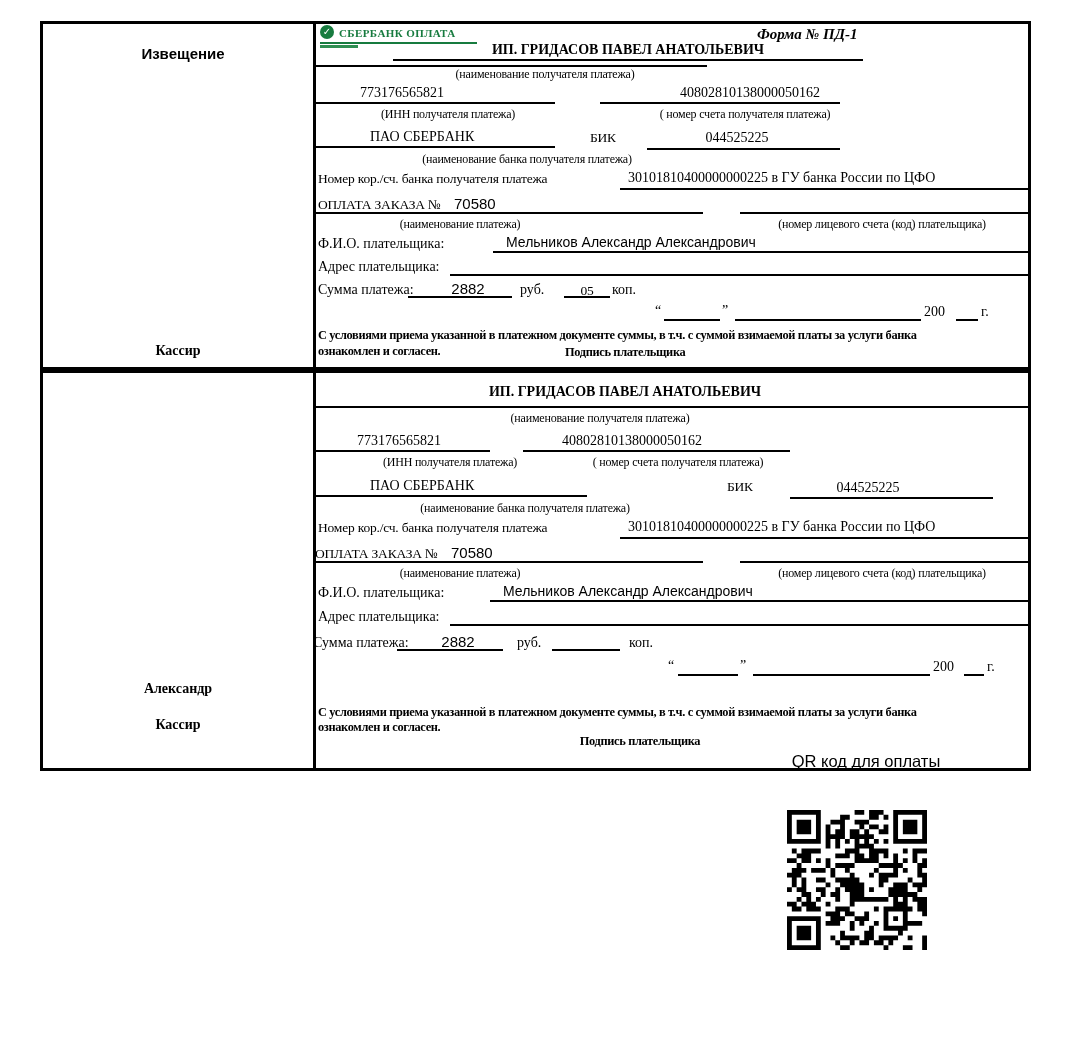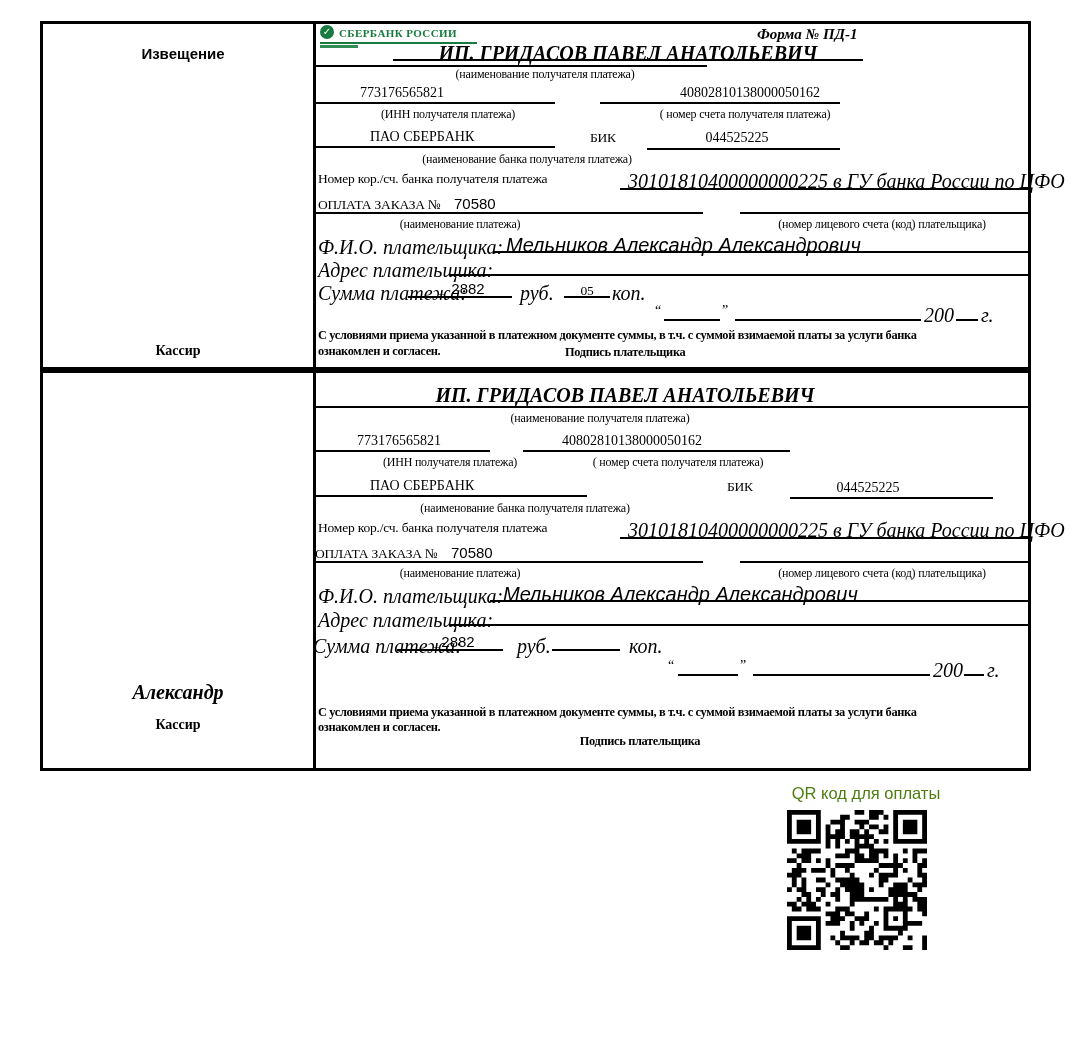--- a/index.html
+++ b/index.html
@@ -10,21 +10,21 @@
   .ln{position:absolute;height:0;border-top:2px solid #000;}
   .t{position:absolute;white-space:nowrap;line-height:1.15;}
   .cx{transform:translateX(-50%);}
   .bold{font-weight:bold;}
   .it{font-style:italic;}
   .sans{font-family:"Liberation Sans","DejaVu Sans",sans-serif;margin-left:8px;}
   .s11{font-size:11px;}
   .s12{font-size:12px;letter-spacing:-0.2px;}
   .s135{font-size:13.5px;letter-spacing:-0.2px;}
   .s14{font-size:14px;}
-  .s145{font-size:20px;font-style:italic;}
+  .s145{font-size:14px;}
   .s15{font-size:15px;}
   .s16{font-size:16.5px;}
   .terms{font-size:12.4px;letter-spacing:-0.35px;font-weight:600;}
   .green{color:#177b3f;}
   .sb-mark{position:absolute;width:14px;height:14px;background:#177b3f;border-radius:50%;
            color:#fff;font-size:10px;line-height:14px;text-align:center;font-family:"DejaVu Sans",sans-serif;}
   .logo-underline{position:absolute;height:0;border-top:2px solid #177b3f;}
   .logo-smudge{position:absolute;height:3px;background:#2f8f52;}
   .qr-wrap{position:absolute;}
   .qr-wrap svg{display:block;}
@@ -34,21 +34,21 @@
 
 <div class="page">
 
   <div class="box" style="left:40px;top:21px;width:991px;height:349px"></div>
   <div class="vline" style="left:313px;top:21px;height:349px"></div>
 
   <div class="t cx bold sans s15" style="left:175px;top:45px">Извещение</div>
   <div class="t cx bold s14" style="left:178px;top:343px">Кассир</div>
 
   <span class="sb-mark" style="left:320px;top:25px">✓</span>
-  <div class="t bold green s11" style="left:339px;top:27px;letter-spacing:0.4px">СБЕРБАНК РОССИИ</div>
+  <div class="t bold green s11" style="left:339px;top:27px;letter-spacing:0.4px">СБЕРБАНК ОПЛАТА</div>
   <div class="logo-underline" style="left:320px;top:42px;width:157px"></div>
   <div class="logo-smudge" style="left:320px;top:45px;width:38px"></div>
 
   <div class="t bold it s15" style="left:757px;top:26px">Форма № ПД-1</div>
 
   <div class="t cx bold s145" style="left:628px;top:42px">ИП. ГРИДАСОВ ПАВЕЛ АНАТОЛЬЕВИЧ</div>
   <div class="ln" style="left:393px;top:59px;width:470px"></div>
   <div class="ln" style="left:313px;top:65px;width:394px"></div>
   <div class="t cx s12" style="left:545px;top:68px">(наименование получателя платежа)</div>
 
@@ -156,20 +156,20 @@
   <div class="t s14" style="left:740px;top:658px">”</div>
   <div class="ln" style="left:753px;top:674px;width:177px"></div>
   <div class="t s145" style="left:933px;top:659px">200</div>
   <div class="ln" style="left:964px;top:674px;width:20px"></div>
   <div class="t s145" style="left:987px;top:659px">г.</div>
 
   <div class="t terms" style="left:318px;top:705px">С условиями приема указанной в платежном документе суммы, в т.ч. с суммой взимаемой платы за услуги банка</div>
   <div class="t terms" style="left:318px;top:720px">ознакомлен и согласен.</div>
   <div class="t cx bold terms" style="left:640px;top:734px">Подпись плательщика</div>
 
-  <div class="t cx sans s16" style="left:858px;top:784px;color:#4d7c0f">QR код для оплаты</div>
+  <div class="t cx sans s16" style="left:858px;top:752px;color:#000000">QR код для оплаты</div>
   <div class="qr-wrap" style="left:787px;top:810px">
     <svg viewBox="0 0 140 140" width="140" height="140" fill="#000" aria-hidden="true">
         <path d="M0.00,0.00h4.83v4.83h-4.83zM4.83,0.00h4.83v4.83h-4.83zM9.66,0.00h4.83v4.83h-4.83zM14.48,0.00h4.83v4.83h-4.83zM19.31,0.00h4.83v4.83h-4.83zM24.14,0.00h4.83v4.83h-4.83zM28.97,0.00h4.83v4.83h-4.83zM67.59,0.00h4.83v4.83h-4.83zM72.41,0.00h4.83v4.83h-4.83zM82.07,0.00h4.83v4.83h-4.83zM86.90,0.00h4.83v4.83h-4.83zM91.72,0.00h4.83v4.83h-4.83zM106.21,0.00h4.83v4.83h-4.83zM111.03,0.00h4.83v4.83h-4.83zM115.86,0.00h4.83v4.83h-4.83zM120.69,0.00h4.83v4.83h-4.83zM125.52,0.00h4.83v4.83h-4.83zM130.34,0.00h4.83v4.83h-4.83zM135.17,0.00h4.83v4.83h-4.83zM0.00,4.83h4.83v4.83h-4.83zM28.97,4.83h4.83v4.83h-4.83zM53.10,4.83h4.83v4.83h-4.83zM57.93,4.83h4.83v4.83h-4.83zM82.07,4.83h4.83v4.83h-4.83zM86.90,4.83h4.83v4.83h-4.83zM96.55,4.83h4.83v4.83h-4.83zM106.21,4.83h4.83v4.83h-4.83zM135.17,4.83h4.83v4.83h-4.83zM0.00,9.66h4.83v4.83h-4.83zM9.66,9.66h4.83v4.83h-4.83zM14.48,9.66h4.83v4.83h-4.83zM19.31,9.66h4.83v4.83h-4.83zM28.97,9.66h4.83v4.83h-4.83zM43.45,9.66h4.83v4.83h-4.83zM48.28,9.66h4.83v4.83h-4.83zM53.10,9.66h4.83v4.83h-4.83zM67.59,9.66h4.83v4.83h-4.83zM72.41,9.66h4.83v4.83h-4.83zM77.24,9.66h4.83v4.83h-4.83zM106.21,9.66h4.83v4.83h-4.83zM115.86,9.66h4.83v4.83h-4.83zM120.69,9.66h4.83v4.83h-4.83zM125.52,9.66h4.83v4.83h-4.83zM135.17,9.66h4.83v4.83h-4.83zM0.00,14.48h4.83v4.83h-4.83zM9.66,14.48h4.83v4.83h-4.83zM14.48,14.48h4.83v4.83h-4.83zM19.31,14.48h4.83v4.83h-4.83zM28.97,14.48h4.83v4.83h-4.83zM38.62,14.48h4.83v4.83h-4.83zM53.10,14.48h4.83v4.83h-4.83zM72.41,14.48h4.83v4.83h-4.83zM82.07,14.48h4.83v4.83h-4.83zM86.90,14.48h4.83v4.83h-4.83zM96.55,14.48h4.83v4.83h-4.83zM106.21,14.48h4.83v4.83h-4.83zM115.86,14.48h4.83v4.83h-4.83zM120.69,14.48h4.83v4.83h-4.83zM125.52,14.48h4.83v4.83h-4.83zM135.17,14.48h4.83v4.83h-4.83zM0.00,19.31h4.83v4.83h-4.83zM9.66,19.31h4.83v4.83h-4.83zM14.48,19.31h4.83v4.83h-4.83zM19.31,19.31h4.83v4.83h-4.83zM28.97,19.31h4.83v4.83h-4.83zM38.62,19.31h4.83v4.83h-4.83zM48.28,19.31h4.83v4.83h-4.83zM53.10,19.31h4.83v4.83h-4.83zM62.76,19.31h4.83v4.83h-4.83zM67.59,19.31h4.83v4.83h-4.83zM77.24,19.31h4.83v4.83h-4.83zM91.72,19.31h4.83v4.83h-4.83zM96.55,19.31h4.83v4.83h-4.83zM106.21,19.31h4.83v4.83h-4.83zM115.86,19.31h4.83v4.83h-4.83zM120.69,19.31h4.83v4.83h-4.83zM125.52,19.31h4.83v4.83h-4.83zM135.17,19.31h4.83v4.83h-4.83zM0.00,24.14h4.83v4.83h-4.83zM28.97,24.14h4.83v4.83h-4.83zM38.62,24.14h4.83v4.83h-4.83zM43.45,24.14h4.83v4.83h-4.83zM48.28,24.14h4.83v4.83h-4.83zM53.10,24.14h4.83v4.83h-4.83zM62.76,24.14h4.83v4.83h-4.83zM67.59,24.14h4.83v4.83h-4.83zM72.41,24.14h4.83v4.83h-4.83zM77.24,24.14h4.83v4.83h-4.83zM82.07,24.14h4.83v4.83h-4.83zM106.21,24.14h4.83v4.83h-4.83zM135.17,24.14h4.83v4.83h-4.83zM0.00,28.97h4.83v4.83h-4.83zM4.83,28.97h4.83v4.83h-4.83zM9.66,28.97h4.83v4.83h-4.83zM14.48,28.97h4.83v4.83h-4.83zM19.31,28.97h4.83v4.83h-4.83zM24.14,28.97h4.83v4.83h-4.83zM28.97,28.97h4.83v4.83h-4.83zM38.62,28.97h4.83v4.83h-4.83zM48.28,28.97h4.83v4.83h-4.83zM57.93,28.97h4.83v4.83h-4.83zM67.59,28.97h4.83v4.83h-4.83zM77.24,28.97h4.83v4.83h-4.83zM86.90,28.97h4.83v4.83h-4.83zM96.55,28.97h4.83v4.83h-4.83zM106.21,28.97h4.83v4.83h-4.83zM111.03,28.97h4.83v4.83h-4.83zM115.86,28.97h4.83v4.83h-4.83zM120.69,28.97h4.83v4.83h-4.83zM125.52,28.97h4.83v4.83h-4.83zM130.34,28.97h4.83v4.83h-4.83zM135.17,28.97h4.83v4.83h-4.83zM38.62,33.79h4.83v4.83h-4.83zM48.28,33.79h4.83v4.83h-4.83zM67.59,33.79h4.83v4.83h-4.83zM72.41,33.79h4.83v4.83h-4.83zM77.24,33.79h4.83v4.83h-4.83zM82.07,33.79h4.83v4.83h-4.83zM4.83,38.62h4.83v4.83h-4.83zM14.48,38.62h4.83v4.83h-4.83zM19.31,38.62h4.83v4.83h-4.83zM24.14,38.62h4.83v4.83h-4.83zM28.97,38.62h4.83v4.83h-4.83zM57.93,38.62h4.83v4.83h-4.83zM62.76,38.62h4.83v4.83h-4.83zM67.59,38.62h4.83v4.83h-4.83zM82.07,38.62h4.83v4.83h-4.83zM86.90,38.62h4.83v4.83h-4.83zM91.72,38.62h4.83v4.83h-4.83zM96.55,38.62h4.83v4.83h-4.83zM115.86,38.62h4.83v4.83h-4.83zM125.52,38.62h4.83v4.83h-4.83zM130.34,38.62h4.83v4.83h-4.83zM135.17,38.62h4.83v4.83h-4.83zM9.66,43.45h4.83v4.83h-4.83zM14.48,43.45h4.83v4.83h-4.83zM19.31,43.45h4.83v4.83h-4.83zM48.28,43.45h4.83v4.83h-4.83zM53.10,43.45h4.83v4.83h-4.83zM57.93,43.45h4.83v4.83h-4.83zM67.59,43.45h4.83v4.83h-4.83zM72.41,43.45h4.83v4.83h-4.83zM82.07,43.45h4.83v4.83h-4.83zM86.90,43.45h4.83v4.83h-4.83zM96.55,43.45h4.83v4.83h-4.83zM106.21,43.45h4.83v4.83h-4.83zM125.52,43.45h4.83v4.83h-4.83zM0.00,48.28h4.83v4.83h-4.83zM4.83,48.28h4.83v4.83h-4.83zM14.48,48.28h4.83v4.83h-4.83zM19.31,48.28h4.83v4.83h-4.83zM28.97,48.28h4.83v4.83h-4.83zM38.62,48.28h4.83v4.83h-4.83zM67.59,48.28h4.83v4.83h-4.83zM72.41,48.28h4.83v4.83h-4.83zM77.24,48.28h4.83v4.83h-4.83zM82.07,48.28h4.83v4.83h-4.83zM86.90,48.28h4.83v4.83h-4.83zM106.21,48.28h4.83v4.83h-4.83zM115.86,48.28h4.83v4.83h-4.83zM125.52,48.28h4.83v4.83h-4.83zM135.17,48.28h4.83v4.83h-4.83zM9.66,53.10h4.83v4.83h-4.83zM38.62,53.10h4.83v4.83h-4.83zM48.28,53.10h4.83v4.83h-4.83zM53.10,53.10h4.83v4.83h-4.83zM57.93,53.10h4.83v4.83h-4.83zM62.76,53.10h4.83v4.83h-4.83zM91.72,53.10h4.83v4.83h-4.83zM96.55,53.10h4.83v4.83h-4.83zM101.38,53.10h4.83v4.83h-4.83zM106.21,53.10h4.83v4.83h-4.83zM111.03,53.10h4.83v4.83h-4.83zM130.34,53.10h4.83v4.83h-4.83zM135.17,53.10h4.83v4.83h-4.83zM4.83,57.93h4.83v4.83h-4.83zM9.66,57.93h4.83v4.83h-4.83zM14.48,57.93h4.83v4.83h-4.83zM24.14,57.93h4.83v4.83h-4.83zM28.97,57.93h4.83v4.83h-4.83zM33.79,57.93h4.83v4.83h-4.83zM43.45,57.93h4.83v4.83h-4.83zM57.93,57.93h4.83v4.83h-4.83zM86.90,57.93h4.83v4.83h-4.83zM106.21,57.93h4.83v4.83h-4.83zM115.86,57.93h4.83v4.83h-4.83zM130.34,57.93h4.83v4.83h-4.83zM0.00,62.76h4.83v4.83h-4.83zM4.83,62.76h4.83v4.83h-4.83zM9.66,62.76h4.83v4.83h-4.83zM43.45,62.76h4.83v4.83h-4.83zM62.76,62.76h4.83v4.83h-4.83zM82.07,62.76h4.83v4.83h-4.83zM91.72,62.76h4.83v4.83h-4.83zM96.55,62.76h4.83v4.83h-4.83zM101.38,62.76h4.83v4.83h-4.83zM106.21,62.76h4.83v4.83h-4.83zM130.34,62.76h4.83v4.83h-4.83zM135.17,62.76h4.83v4.83h-4.83zM4.83,67.59h4.83v4.83h-4.83zM14.48,67.59h4.83v4.83h-4.83zM28.97,67.59h4.83v4.83h-4.83zM33.79,67.59h4.83v4.83h-4.83zM48.28,67.59h4.83v4.83h-4.83zM53.10,67.59h4.83v4.83h-4.83zM57.93,67.59h4.83v4.83h-4.83zM62.76,67.59h4.83v4.83h-4.83zM67.59,67.59h4.83v4.83h-4.83zM91.72,67.59h4.83v4.83h-4.83zM96.55,67.59h4.83v4.83h-4.83zM120.69,67.59h4.83v4.83h-4.83zM135.17,67.59h4.83v4.83h-4.83zM4.83,72.41h4.83v4.83h-4.83zM14.48,72.41h4.83v4.83h-4.83zM38.62,72.41h4.83v4.83h-4.83zM53.10,72.41h4.83v4.83h-4.83zM57.93,72.41h4.83v4.83h-4.83zM62.76,72.41h4.83v4.83h-4.83zM67.59,72.41h4.83v4.83h-4.83zM72.41,72.41h4.83v4.83h-4.83zM91.72,72.41h4.83v4.83h-4.83zM106.21,72.41h4.83v4.83h-4.83zM111.03,72.41h4.83v4.83h-4.83zM115.86,72.41h4.83v4.83h-4.83zM125.52,72.41h4.83v4.83h-4.83zM130.34,72.41h4.83v4.83h-4.83zM135.17,72.41h4.83v4.83h-4.83zM0.00,77.24h4.83v4.83h-4.83zM9.66,77.24h4.83v4.83h-4.83zM14.48,77.24h4.83v4.83h-4.83zM28.97,77.24h4.83v4.83h-4.83zM33.79,77.24h4.83v4.83h-4.83zM48.28,77.24h4.83v4.83h-4.83zM57.93,77.24h4.83v4.83h-4.83zM62.76,77.24h4.83v4.83h-4.83zM67.59,77.24h4.83v4.83h-4.83zM72.41,77.24h4.83v4.83h-4.83zM82.07,77.24h4.83v4.83h-4.83zM101.38,77.24h4.83v4.83h-4.83zM106.21,77.24h4.83v4.83h-4.83zM111.03,77.24h4.83v4.83h-4.83zM115.86,77.24h4.83v4.83h-4.83zM130.34,77.24h4.83v4.83h-4.83zM14.48,82.07h4.83v4.83h-4.83zM19.31,82.07h4.83v4.83h-4.83zM33.79,82.07h4.83v4.83h-4.83zM43.45,82.07h4.83v4.83h-4.83zM48.28,82.07h4.83v4.83h-4.83zM62.76,82.07h4.83v4.83h-4.83zM67.59,82.07h4.83v4.83h-4.83zM72.41,82.07h4.83v4.83h-4.83zM101.38,82.07h4.83v4.83h-4.83zM106.21,82.07h4.83v4.83h-4.83zM111.03,82.07h4.83v4.83h-4.83zM115.86,82.07h4.83v4.83h-4.83zM120.69,82.07h4.83v4.83h-4.83zM125.52,82.07h4.83v4.83h-4.83zM9.66,86.90h4.83v4.83h-4.83zM19.31,86.90h4.83v4.83h-4.83zM28.97,86.90h4.83v4.83h-4.83zM48.28,86.90h4.83v4.83h-4.83zM62.76,86.90h4.83v4.83h-4.83zM67.59,86.90h4.83v4.83h-4.83zM72.41,86.90h4.83v4.83h-4.83zM77.24,86.90h4.83v4.83h-4.83zM82.07,86.90h4.83v4.83h-4.83zM86.90,86.90h4.83v4.83h-4.83zM91.72,86.90h4.83v4.83h-4.83zM96.55,86.90h4.83v4.83h-4.83zM106.21,86.90h4.83v4.83h-4.83zM115.86,86.90h4.83v4.83h-4.83zM125.52,86.90h4.83v4.83h-4.83zM130.34,86.90h4.83v4.83h-4.83zM135.17,86.90h4.83v4.83h-4.83zM0.00,91.72h4.83v4.83h-4.83zM4.83,91.72h4.83v4.83h-4.83zM14.48,91.72h4.83v4.83h-4.83zM19.31,91.72h4.83v4.83h-4.83zM24.14,91.72h4.83v4.83h-4.83zM38.62,91.72h4.83v4.83h-4.83zM62.76,91.72h4.83v4.83h-4.83zM106.21,91.72h4.83v4.83h-4.83zM111.03,91.72h4.83v4.83h-4.83zM115.86,91.72h4.83v4.83h-4.83zM130.34,91.72h4.83v4.83h-4.83zM135.17,91.72h4.83v4.83h-4.83zM4.83,96.55h4.83v4.83h-4.83zM9.66,96.55h4.83v4.83h-4.83zM19.31,96.55h4.83v4.83h-4.83zM24.14,96.55h4.83v4.83h-4.83zM28.97,96.55h4.83v4.83h-4.83zM48.28,96.55h4.83v4.83h-4.83zM53.10,96.55h4.83v4.83h-4.83zM57.93,96.55h4.83v4.83h-4.83zM86.90,96.55h4.83v4.83h-4.83zM96.55,96.55h4.83v4.83h-4.83zM101.38,96.55h4.83v4.83h-4.83zM106.21,96.55h4.83v4.83h-4.83zM111.03,96.55h4.83v4.83h-4.83zM115.86,96.55h4.83v4.83h-4.83zM120.69,96.55h4.83v4.83h-4.83zM130.34,96.55h4.83v4.83h-4.83zM135.17,96.55h4.83v4.83h-4.83zM38.62,101.38h4.83v4.83h-4.83zM43.45,101.38h4.83v4.83h-4.83zM48.28,101.38h4.83v4.83h-4.83zM57.93,101.38h4.83v4.83h-4.83zM62.76,101.38h4.83v4.83h-4.83zM77.24,101.38h4.83v4.83h-4.83zM96.55,101.38h4.83v4.83h-4.83zM115.86,101.38h4.83v4.83h-4.83zM135.17,101.38h4.83v4.83h-4.83zM0.00,106.21h4.83v4.83h-4.83zM4.83,106.21h4.83v4.83h-4.83zM9.66,106.21h4.83v4.83h-4.83zM14.48,106.21h4.83v4.83h-4.83zM19.31,106.21h4.83v4.83h-4.83zM24.14,106.21h4.83v4.83h-4.83zM28.97,106.21h4.83v4.83h-4.83zM43.45,106.21h4.83v4.83h-4.83zM48.28,106.21h4.83v4.83h-4.83zM53.10,106.21h4.83v4.83h-4.83zM67.59,106.21h4.83v4.83h-4.83zM72.41,106.21h4.83v4.83h-4.83zM77.24,106.21h4.83v4.83h-4.83zM96.55,106.21h4.83v4.83h-4.83zM106.21,106.21h4.83v4.83h-4.83zM115.86,106.21h4.83v4.83h-4.83zM0.00,111.03h4.83v4.83h-4.83zM28.97,111.03h4.83v4.83h-4.83zM38.62,111.03h4.83v4.83h-4.83zM43.45,111.03h4.83v4.83h-4.83zM48.28,111.03h4.83v4.83h-4.83zM62.76,111.03h4.83v4.83h-4.83zM72.41,111.03h4.83v4.83h-4.83zM86.90,111.03h4.83v4.83h-4.83zM96.55,111.03h4.83v4.83h-4.83zM115.86,111.03h4.83v4.83h-4.83zM120.69,111.03h4.83v4.83h-4.83zM125.52,111.03h4.83v4.83h-4.83zM130.34,111.03h4.83v4.83h-4.83zM0.00,115.86h4.83v4.83h-4.83zM9.66,115.86h4.83v4.83h-4.83zM14.48,115.86h4.83v4.83h-4.83zM19.31,115.86h4.83v4.83h-4.83zM28.97,115.86h4.83v4.83h-4.83zM62.76,115.86h4.83v4.83h-4.83zM82.07,115.86h4.83v4.83h-4.83zM96.55,115.86h4.83v4.83h-4.83zM101.38,115.86h4.83v4.83h-4.83zM106.21,115.86h4.83v4.83h-4.83zM111.03,115.86h4.83v4.83h-4.83zM115.86,115.86h4.83v4.83h-4.83zM0.00,120.69h4.83v4.83h-4.83zM9.66,120.69h4.83v4.83h-4.83zM14.48,120.69h4.83v4.83h-4.83zM19.31,120.69h4.83v4.83h-4.83zM28.97,120.69h4.83v4.83h-4.83zM53.10,120.69h4.83v4.83h-4.83zM77.24,120.69h4.83v4.83h-4.83zM82.07,120.69h4.83v4.83h-4.83zM111.03,120.69h4.83v4.83h-4.83zM0.00,125.52h4.83v4.83h-4.83zM9.66,125.52h4.83v4.83h-4.83zM14.48,125.52h4.83v4.83h-4.83zM19.31,125.52h4.83v4.83h-4.83zM28.97,125.52h4.83v4.83h-4.83zM43.45,125.52h4.83v4.83h-4.83zM53.10,125.52h4.83v4.83h-4.83zM57.93,125.52h4.83v4.83h-4.83zM62.76,125.52h4.83v4.83h-4.83zM67.59,125.52h4.83v4.83h-4.83zM77.24,125.52h4.83v4.83h-4.83zM82.07,125.52h4.83v4.83h-4.83zM91.72,125.52h4.83v4.83h-4.83zM96.55,125.52h4.83v4.83h-4.83zM101.38,125.52h4.83v4.83h-4.83zM106.21,125.52h4.83v4.83h-4.83zM120.69,125.52h4.83v4.83h-4.83zM135.17,125.52h4.83v4.83h-4.83zM0.00,130.34h4.83v4.83h-4.83zM28.97,130.34h4.83v4.83h-4.83zM48.28,130.34h4.83v4.83h-4.83zM62.76,130.34h4.83v4.83h-4.83zM72.41,130.34h4.83v4.83h-4.83zM77.24,130.34h4.83v4.83h-4.83zM86.90,130.34h4.83v4.83h-4.83zM91.72,130.34h4.83v4.83h-4.83zM101.38,130.34h4.83v4.83h-4.83zM135.17,130.34h4.83v4.83h-4.83zM0.00,135.17h4.83v4.83h-4.83zM4.83,135.17h4.83v4.83h-4.83zM9.66,135.17h4.83v4.83h-4.83zM14.48,135.17h4.83v4.83h-4.83zM19.31,135.17h4.83v4.83h-4.83zM24.14,135.17h4.83v4.83h-4.83zM28.97,135.17h4.83v4.83h-4.83zM53.10,135.17h4.83v4.83h-4.83zM57.93,135.17h4.83v4.83h-4.83zM96.55,135.17h4.83v4.83h-4.83zM115.86,135.17h4.83v4.83h-4.83zM120.69,135.17h4.83v4.83h-4.83zM135.17,135.17h4.83v4.83h-4.83z"></path>
       </svg>
   </div>
 
 </div>
 
 </body></html>

